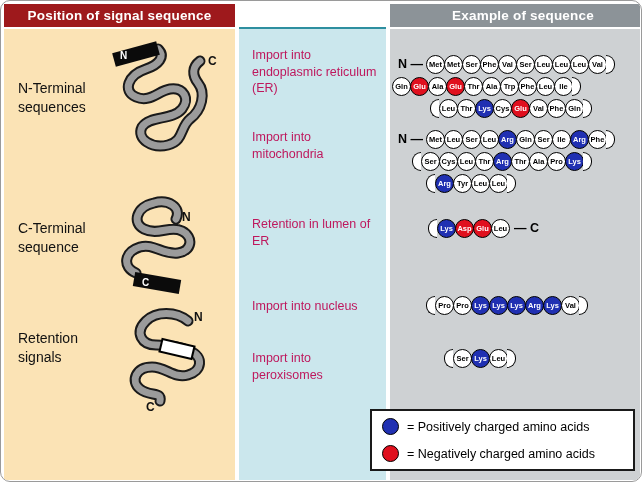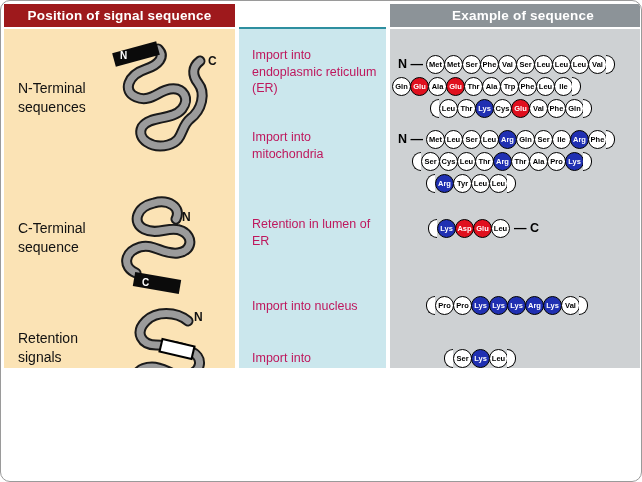--- a/index.html
+++ b/index.html
@@ -1,19 +1,19 @@
 <!DOCTYPE html>
 <html style="--positive: #2030b2; --negative: #e0101e; --header-position: #9e191c; --header-function: #2e8fa0; --header-example: #8c9398; --bg-position: #fbe3b5; --bg-function: #cbe7ed; --bg-example: #ced1d3;"><head>
 <meta charset="utf-8">
 <style>
   * { margin:0; padding:0; box-sizing:border-box; }
   html,body { width:642px; height:482px; background:#fff; font-family:"Liberation Sans",sans-serif; }
   .page { position:relative; width:642px; height:482px; background:#fff; border:1px solid #9a9a9a; border-radius:10px; overflow:hidden; }
 
-  .col  { position:absolute; top:3px; height:364px; }
+  .col  { position:absolute; top:3px; height:476px; }
   .col1 { left:3px;   width:231px; }
   .col2 { left:238px; width:147px; }
   .col3 { left:389px; width:250px; }
 
   .hdr { height:23px; color:#fff; font-weight:bold; font-size:13.5px; text-align:center; line-height:23px; letter-spacing:.2px; }
   .hdr1 { background:var(--header-position,#9e191c); }
   .hdr2 { background:var(--header-function,#2e8fa0);margin-top:23px; }
   .hdr3 { background:var(--header-example,#8c9398);padding-left:16px; }
 
   .colbody { position:absolute; top:25px; left:0; right:0; bottom:0; overflow:hidden; }
@@ -212,14 +212,24 @@
             <span class="crescent crescent-l"></span>
             <span class="aa">Ser</span>
             <span class="aa aa-pos">Lys</span>
             <span class="aa">Leu</span>
             <span class="crescent crescent-r"></span>
           </div>
         </div>
     </div>
   </div>
 
+  <div class="legend">
+    <div class="legend-row">
+      <span class="legend-dot dot-pos"></span>
+      <span class="legend-label">= Positively charged amino acids</span>
+    </div>
+    <div class="legend-row">
+      <span class="legend-dot dot-neg"></span>
+      <span class="legend-label">= Negatively charged amino acids</span>
+    </div>
+  </div>
 
 </div>
 
 </body></html>

